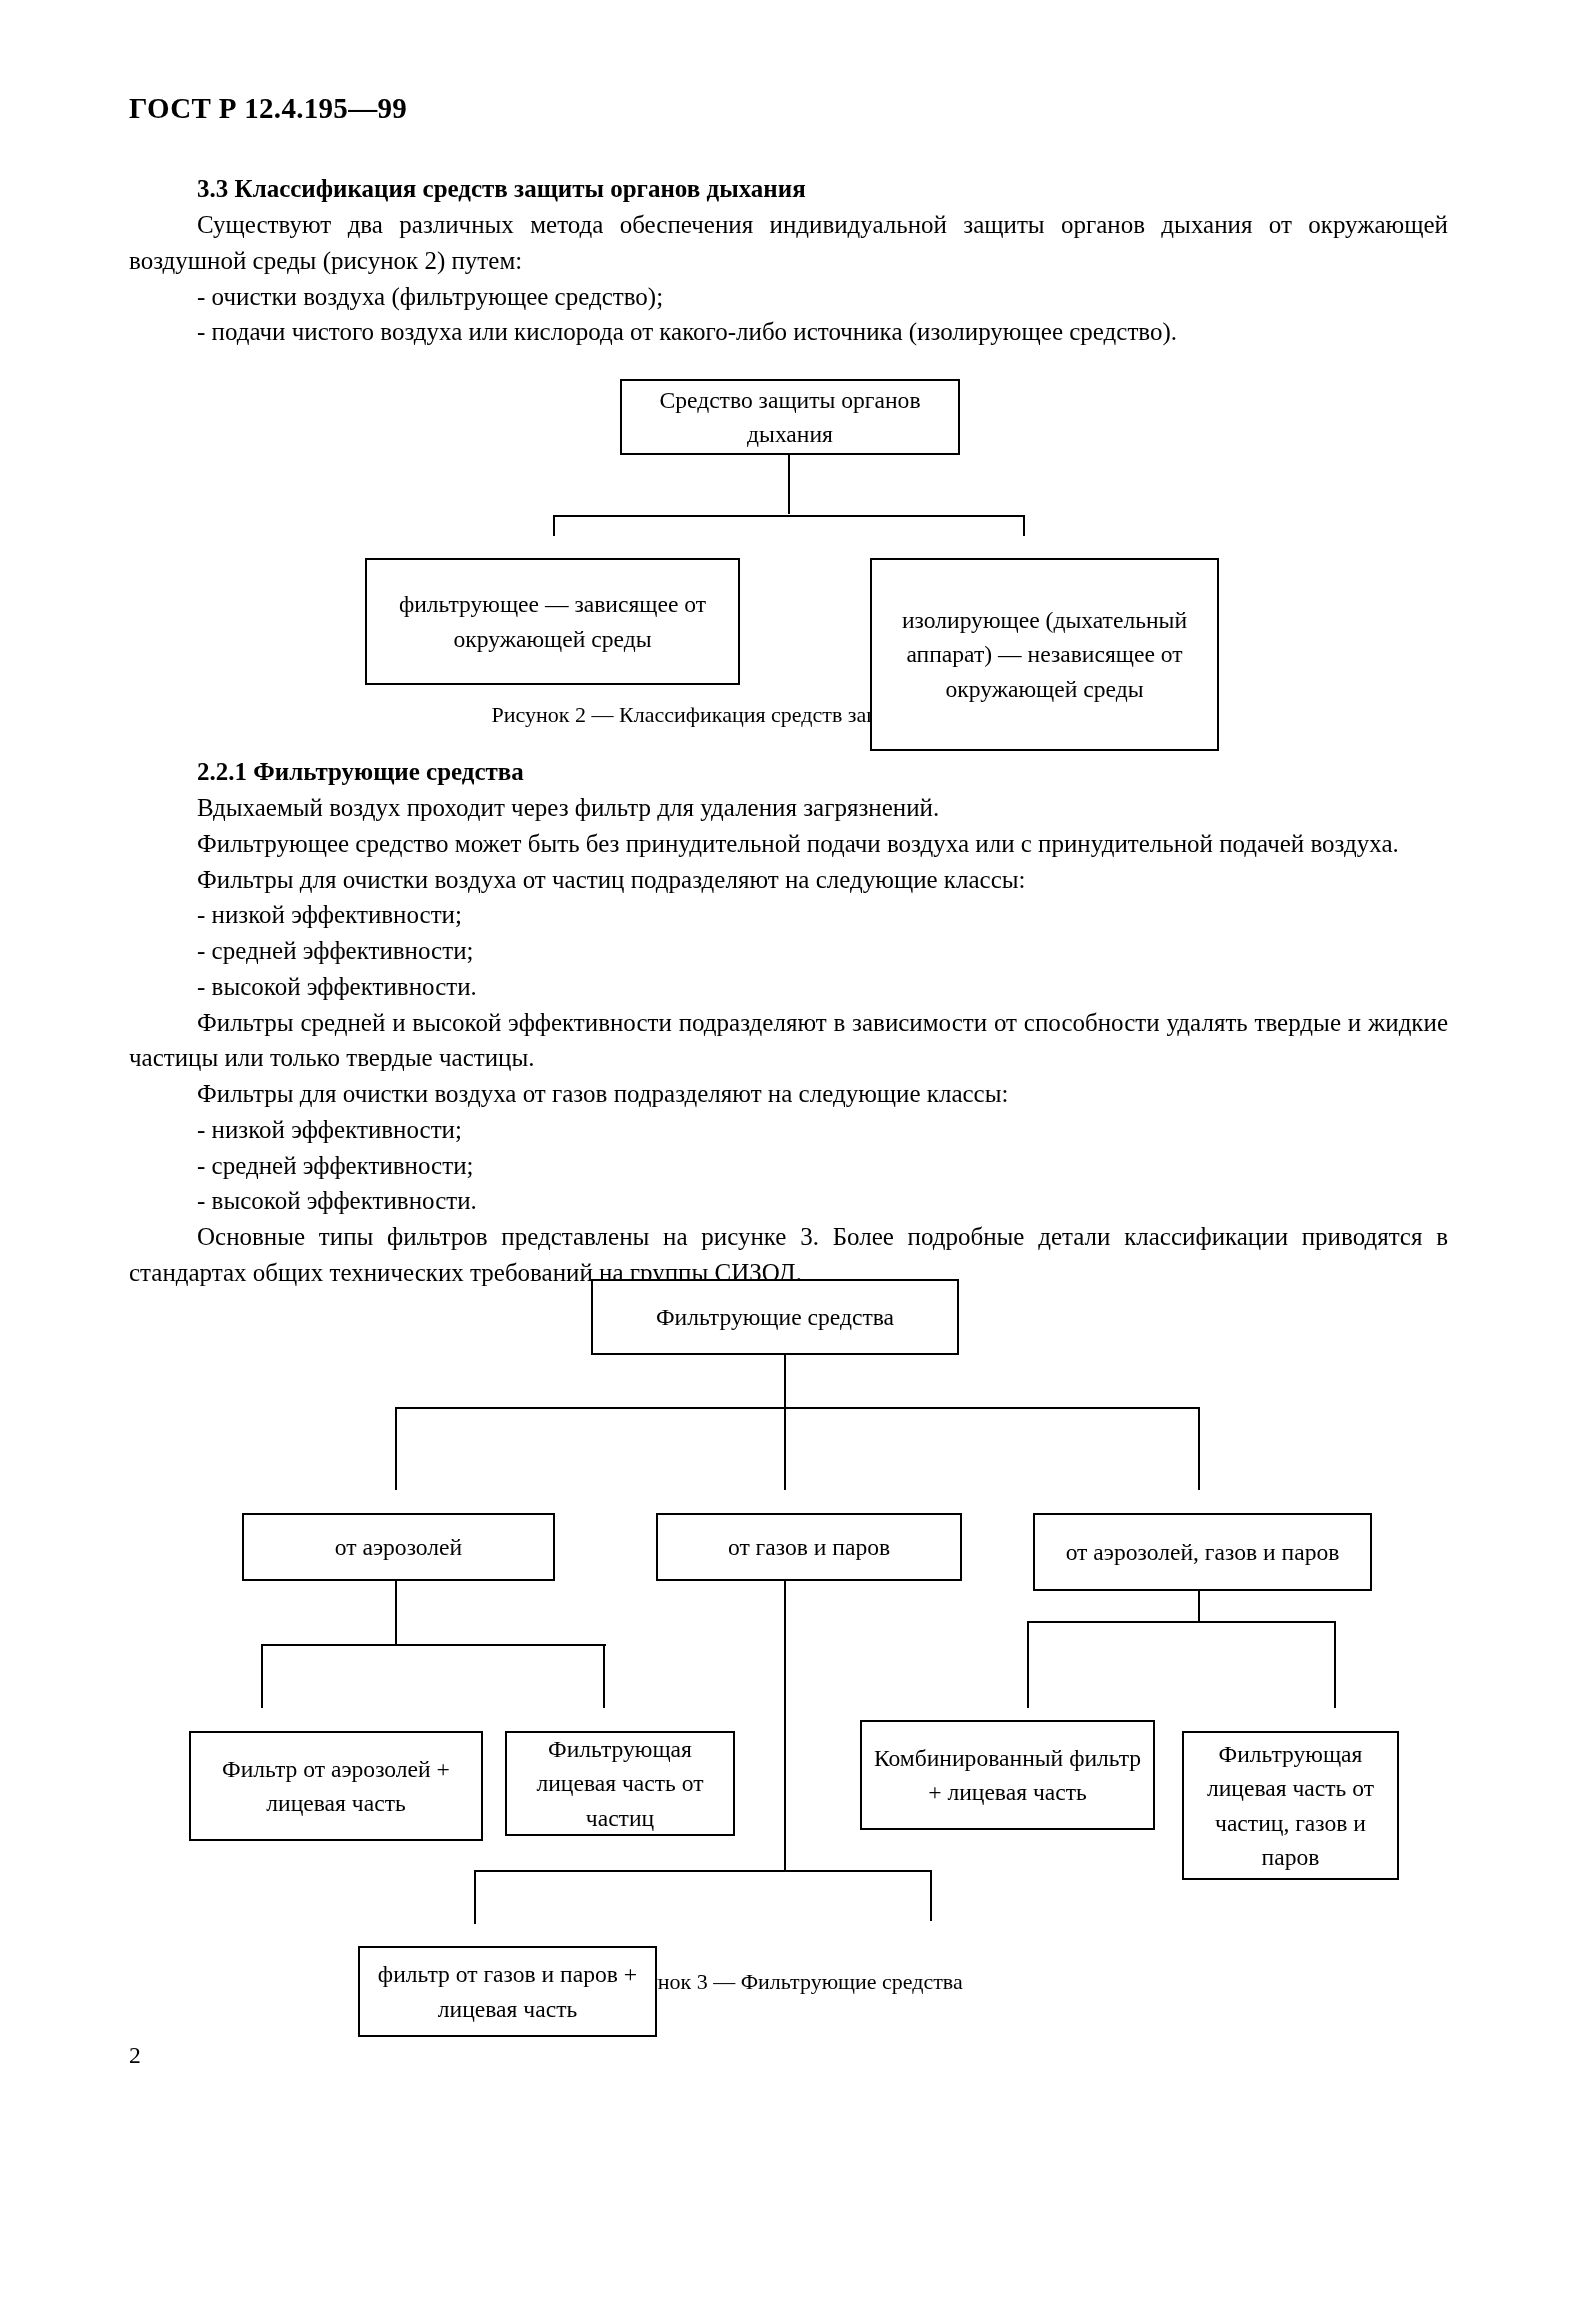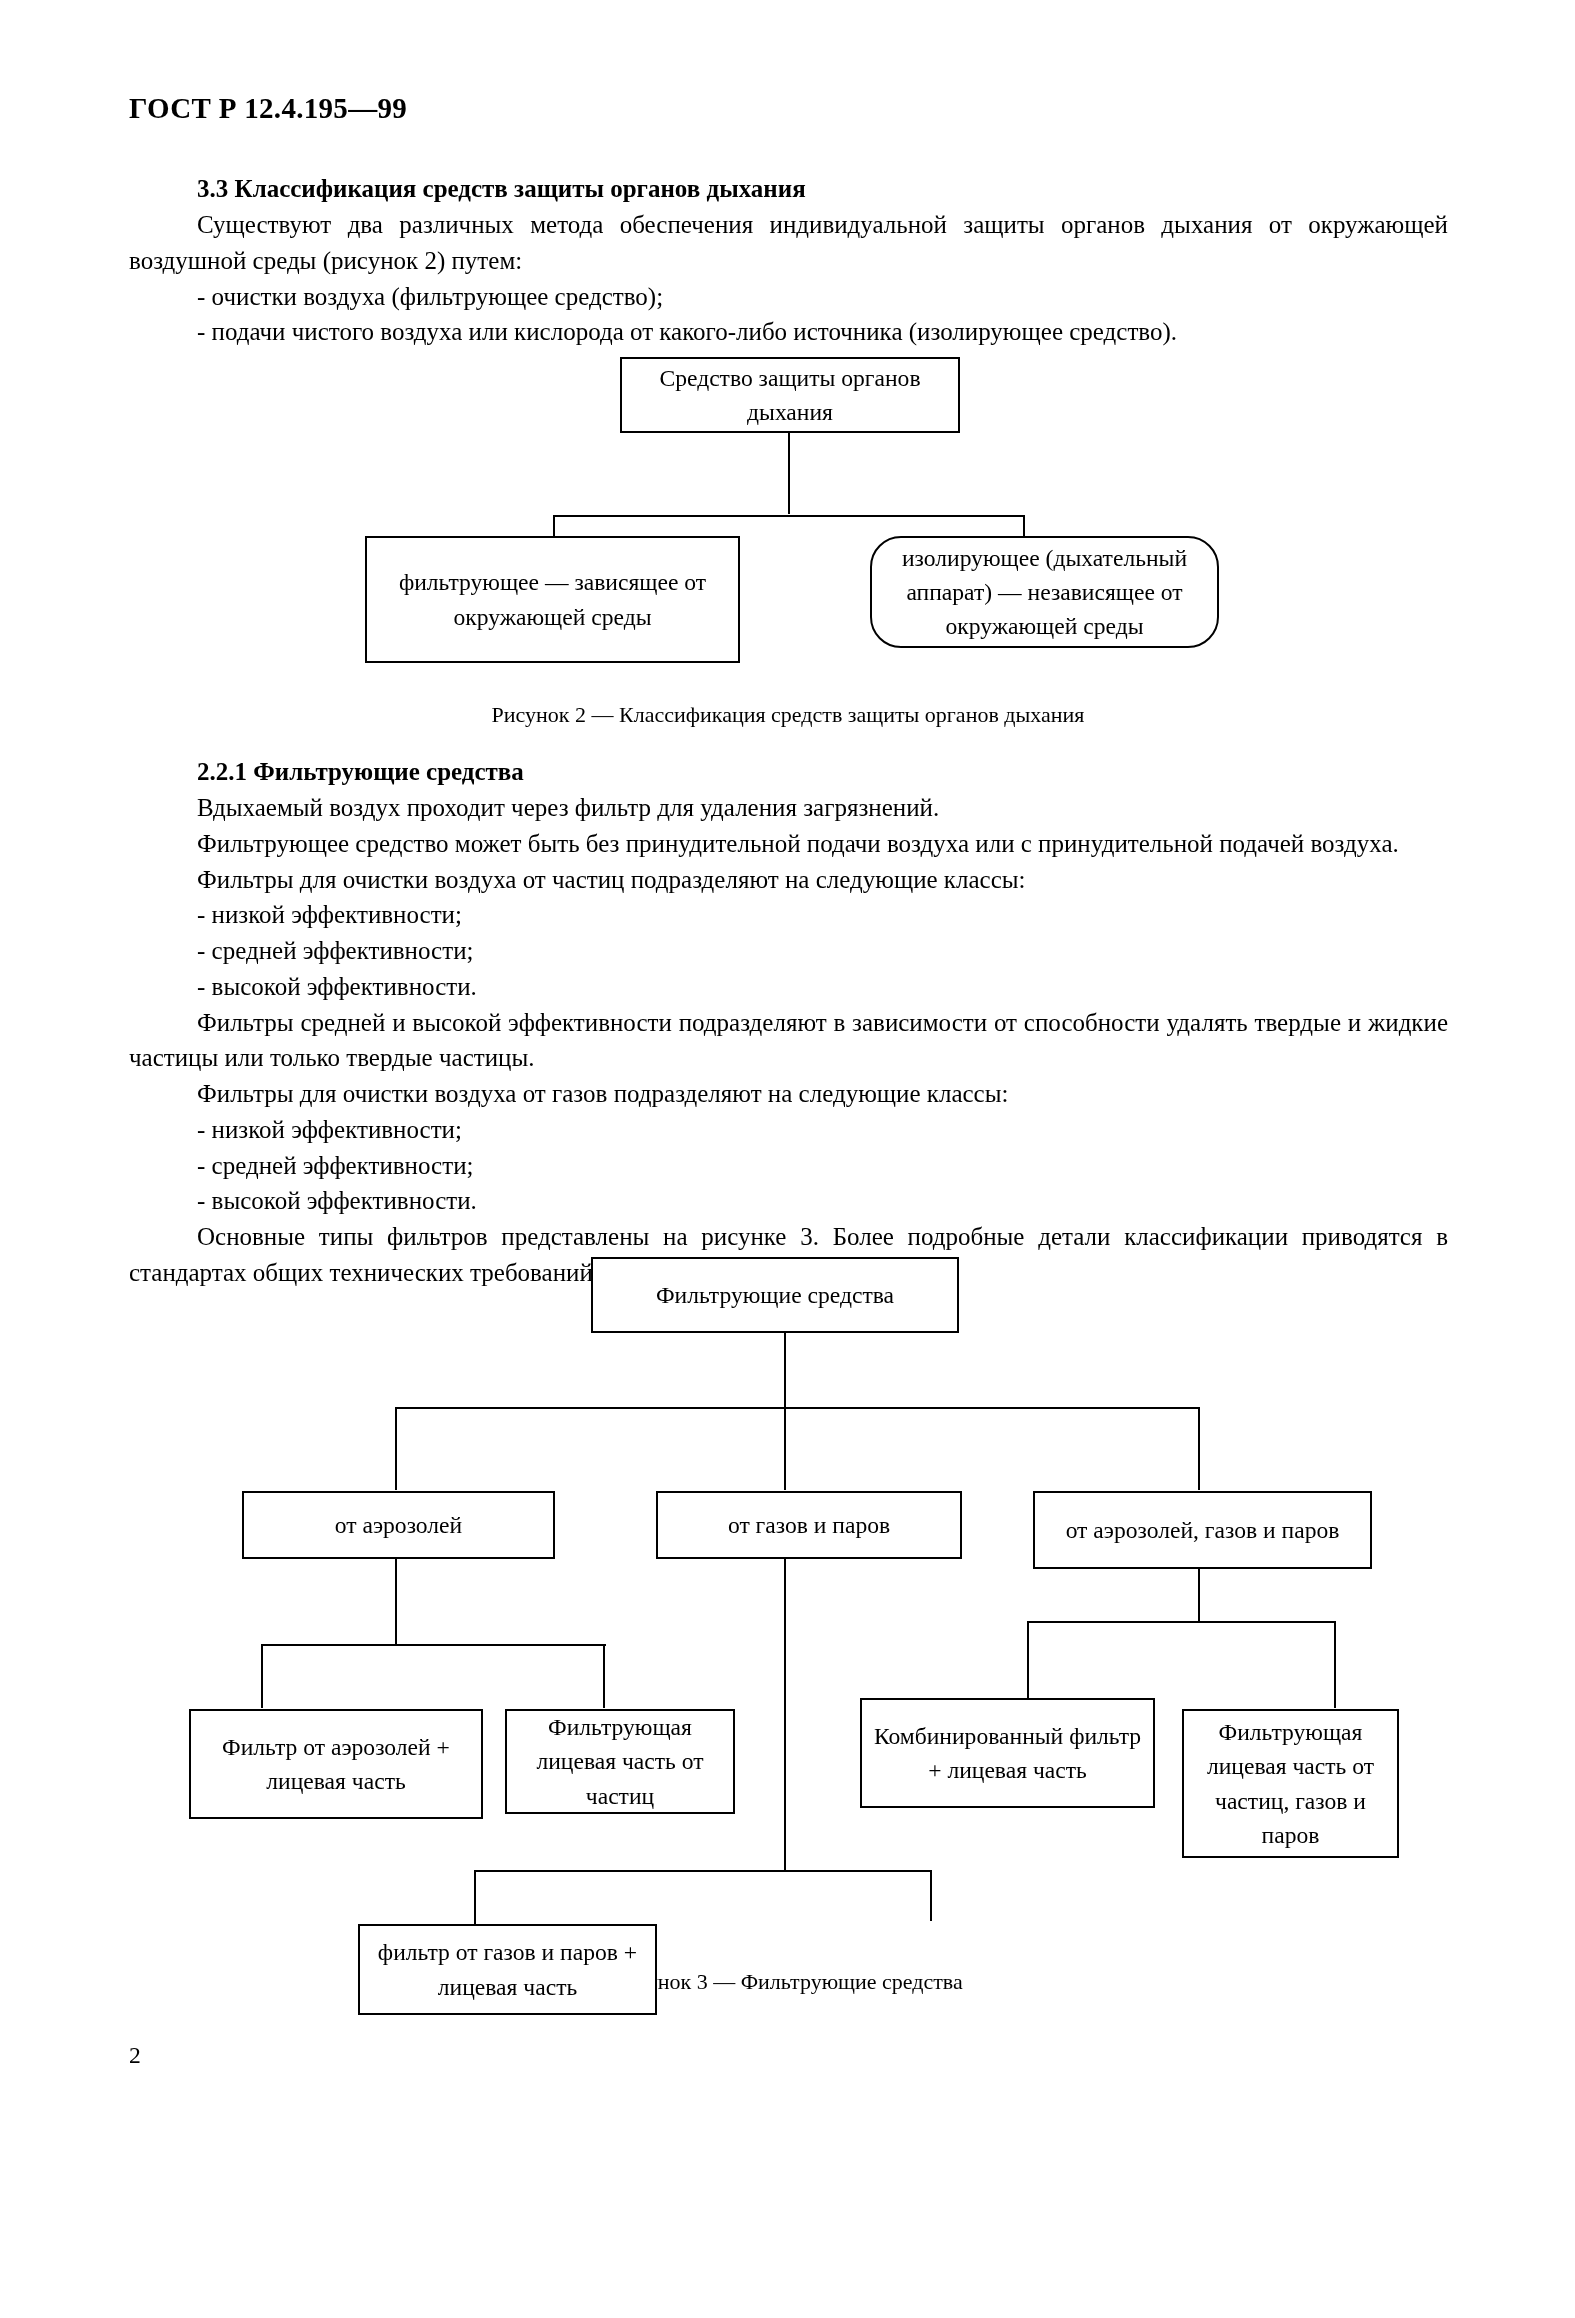--- a/index.html
+++ b/index.html
@@ -77,20 +77,21 @@
     border: 2px solid #000000;
     background: #ffffff;
     display: flex;
     align-items: center;
     justify-content: flex-end;
     text-align: center;
     font-size: 23.6px;
     line-height: 1.45;
     padding: 2.6px 5.3px;
     z-index: 2;
+    margin-top: 22px;
   }
   .node span { display: block; width: 100%; }
   .edge {
     position: absolute;
     background: #000000;
     z-index: 1;
   }
   .edge.v { width: 2px; }
   .edge.h { height: 2px; }
 
@@ -133,21 +134,21 @@
 
       <div class="edge v" style="left:788px; top:79px; height:81px;"></div>
       <div class="edge h" style="left:553px; top:161px; width:472px;"></div>
       <div class="edge v" style="left:553px; top:161px; height:21px;"></div>
       <div class="edge v" style="left:1023px; top:161px; height:21px;"></div>
 
       <div class="node" style="left:365px; top:182px; width:375px; height:127px;font-family:Liberation Serif, serif;">
         <span>фильтрующее — зависящее от окружающей среды</span>
       </div>
 
-      <div class="node" style="left:870px; top:182px; width:349px; height:112px;border-radius:31px;">
+      <div class="node" style="left:870px; top:182px; width:349px; height:193px;">
         <span>изолирующее (дыхательный аппарат) — независящее от окружающей среды</span>
       </div>
 
     </div>
   </div>
 
   <div class="fig-caption" style="top:702px;">Рисунок 2 — Классификация средств защиты органов дыхания</div>
 
   <div class="text-col block-221">
     <h2 class="heading">2.2.1 Фильтрующие средства</h2>

